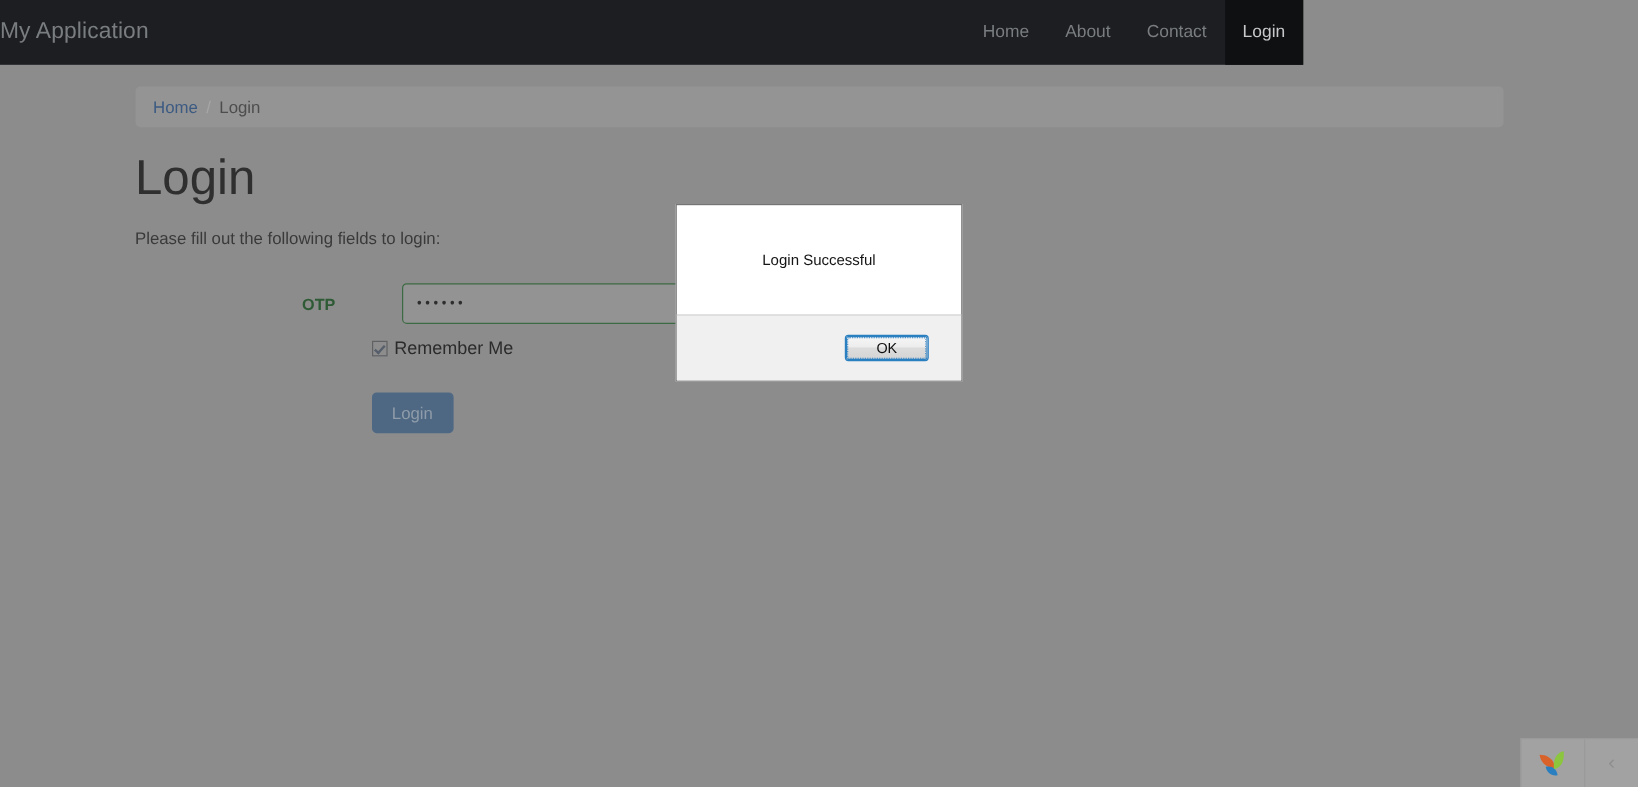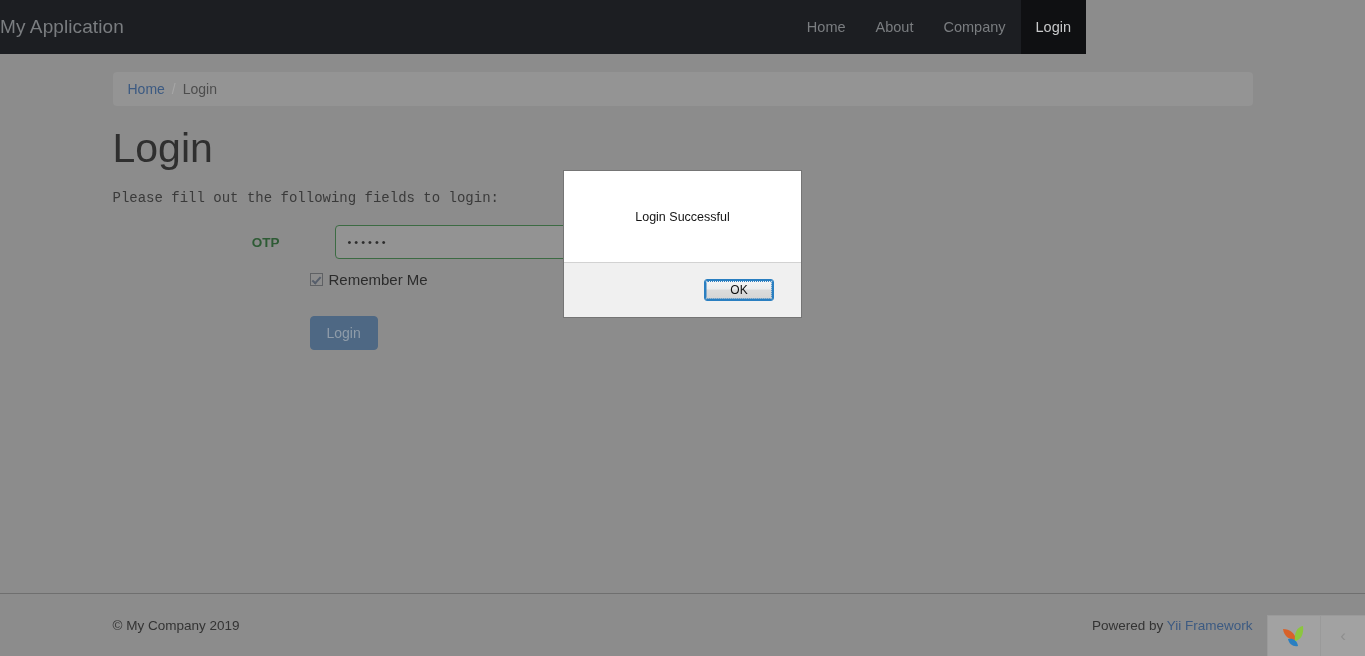--- a/index.html
+++ b/index.html
@@ -116,22 +116,21 @@
   .page-title {
     font-size: 41px;
     font-weight: normal;
     color: #2f2f2f;
     margin: 0 0 19px 0;
     line-height: 1.1;
   }
   .lead-text {
     font-size: 14px;
     color: #3a3a3a;
-    margin: 0 0 19px 0;
-    font-family: Liberation Mono, monospace;
+    margin: 0 0 30px 0;
   }
 
   .form-row {
     display: flex;
     align-items: center;
     margin-bottom: 11px;
     gap: 40px;
   }
   .form-label {
     width: 182px;
@@ -347,21 +346,21 @@
     <div class="navbar-inner">
       <div class="brand">My Application</div>
       <ul class="nav-links">
         <li>
           <a href="#">Home</a>
         </li>
         <li>
           <a href="#">About</a>
         </li>
         <li>
-          <a href="#">Company</a>
+          <a href="#">Contact</a>
         </li>
         <li class="active">
           <a href="#">Login</a>
         </li>
       </ul>
     </div>
   </div>
 
   <div class="container">
     <div class="content">
@@ -389,29 +388,20 @@
         <span class="cb-label">Remember Me</span>
       </div>
 
       <div class="button-row">
         <button class="btn-login">Login</button>
       </div>
 
     </div>
   </div>
 
-  <div class="footer">
-    <div class="footer-inner">
-      <div class="footer-left">© My Company 2019</div>
-      <div class="footer-right">
-        <span>Powered by</span>
-        <a href="#">Yii Framework</a>
-      </div>
-    </div>
-  </div>
 
   <div class="debug-toolbar">
     <div class="debug-logo">
       <svg width="30" height="28" viewBox="0 0 30 28" aria-hidden="true">
         <path d="M4 7 C11 7, 16 11, 17 18 C10 18, 5 14, 4 7 Z" fill="#d8622a"></path>
         <path d="M9 17 C14 16, 18 18, 19 24 C14 25, 10 22, 9 17 Z" fill="#2a7fc1"></path>
         <path d="M24 4 C25 12, 22 18, 16 19 C15 11, 18 5, 24 4 Z" fill="#8cc63f"></path>
       </svg>
     </div>
     <div class="debug-toggle">‹</div>

